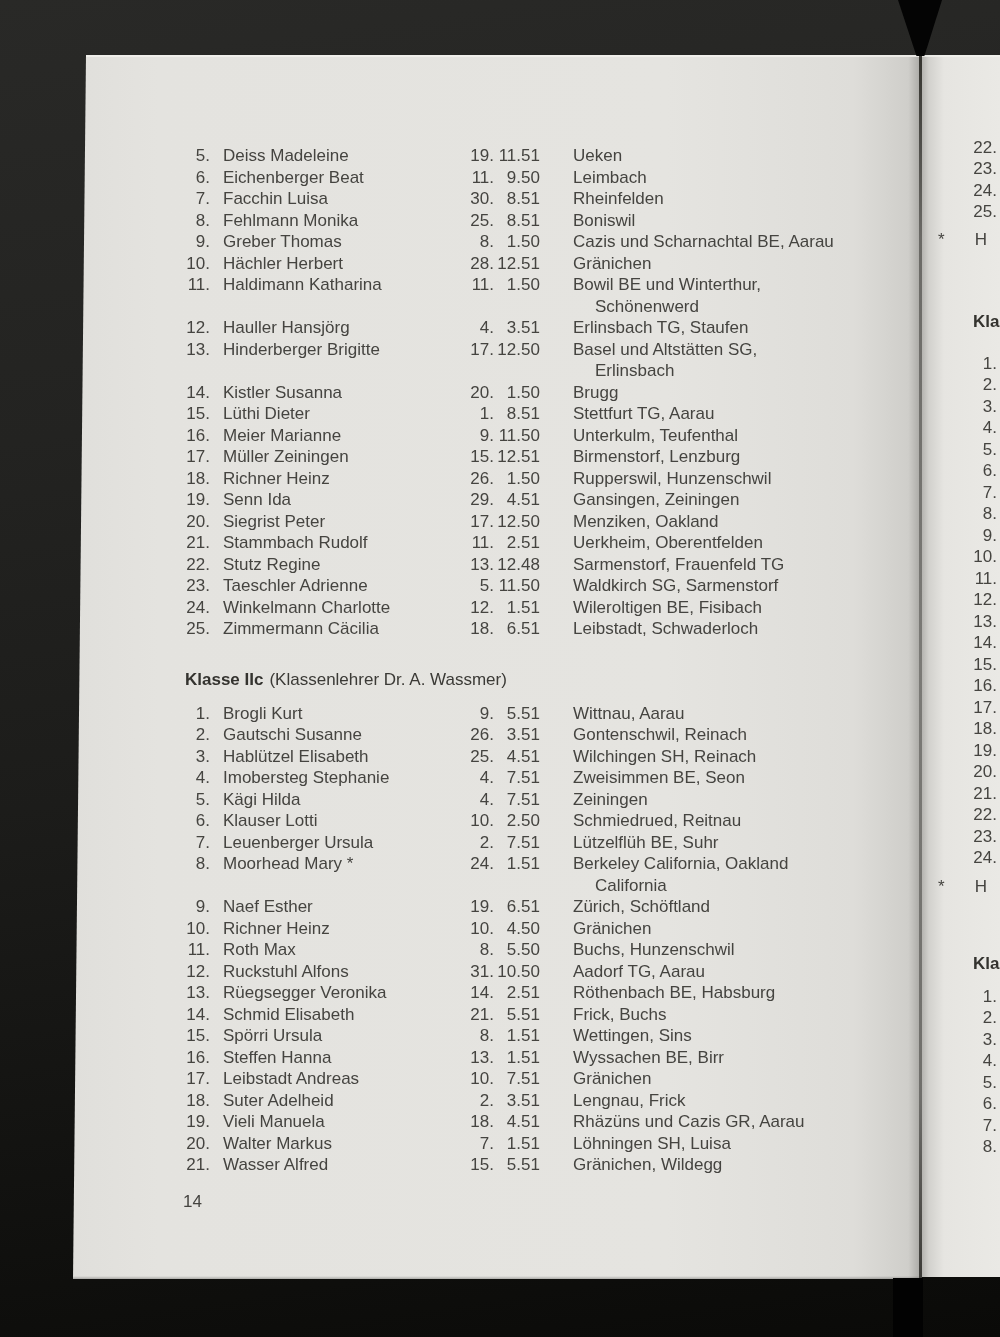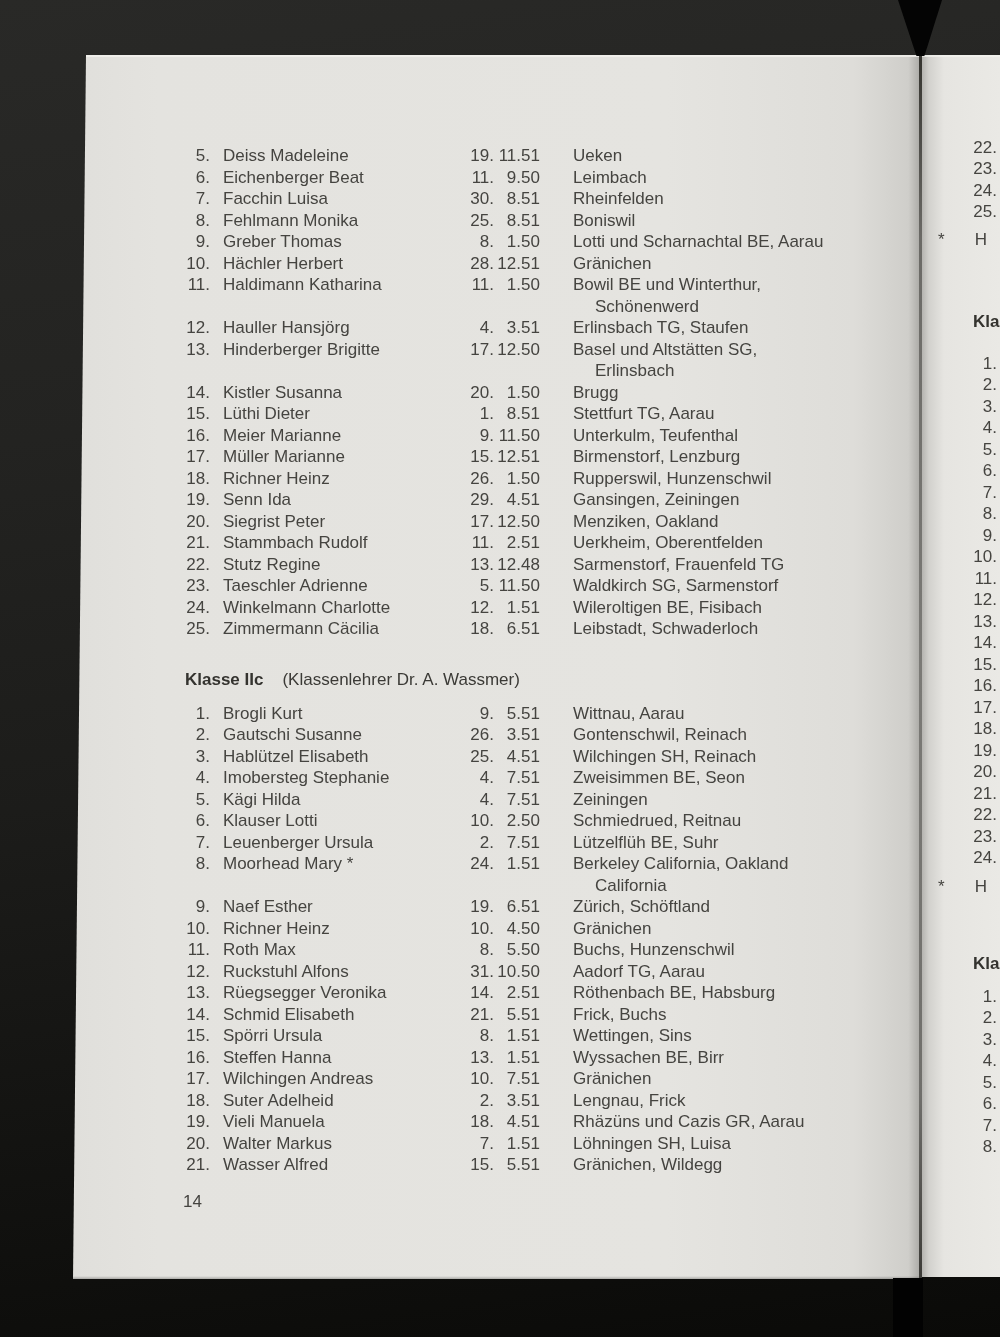--- a/index.html
+++ b/index.html
@@ -31,21 +31,21 @@
   .row{display:grid;grid-template-columns:38px 228px 80px auto;column-gap:13px;white-space:nowrap;}
   .cell-num{text-align:right;}
   .cell-date{display:flex;}
   .cell-date .d{display:inline-block;width:30px;text-align:right;}
   .cell-date .m{display:inline-block;width:27px;text-align:right;}
   .cell-date .y{display:inline-block;width:23px;text-align:left;}
   .cell-place{padding-left:16px;}
   .cell-place .line2{padding-left:22px;}
   .section-heading{margin:29px 0 12.5px 13px;white-space:nowrap;color:#3b3a36;}
   .section-heading .bold{font-weight:bold;color:#34332f;}
-  .section-heading .rest{margin-left:19px;}
+  .section-heading .rest{margin-left:6px;}
   .page-number{position:absolute;left:110px;top:1136px;}
   
   .gutter{
     position:absolute;left:919px;top:55px;width:3px;height:1224px;
     background:linear-gradient(180deg,#35342f 0%,#6b6a66 15%,#7b7a76 50%,#706f6b 85%,#3c3b37 100%);
   }
   
   .page-right{
     position:absolute;left:922px;top:55px;width:78px;height:1222px;overflow:hidden;
     background:linear-gradient(90deg,#b5b4b0 0px,#d2d1cd 7px,#e6e5e1 22px,#eae9e5 100%);
@@ -132,21 +132,21 @@
 
   <div class="row">
     <span class="cell-num">9.</span>
     <span class="cell-name">Greber Thomas</span>
     <span class="cell-date">
       <span class="d">8.</span>
       <span class="m">1.</span>
       <span class="y">50</span>
     </span>
     <span class="cell-place">
-      <div class="line1">Lotti und Scharnachtal BE, Aarau</div>
+      <div class="line1">Cazis und Scharnachtal BE, Aarau</div>
 
     </span>
   </div>
 
   <div class="row">
     <span class="cell-num">10.</span>
     <span class="cell-name">Hächler Herbert</span>
     <span class="cell-date">
       <span class="d">28.</span>
       <span class="m">12.</span>
@@ -237,21 +237,21 @@
       <span class="y">50</span>
     </span>
     <span class="cell-place">
       <div class="line1">Unterkulm, Teufenthal</div>
 
     </span>
   </div>
 
   <div class="row">
     <span class="cell-num">17.</span>
-    <span class="cell-name">Müller Marianne</span>
+    <span class="cell-name">Müller Zeiningen</span>
     <span class="cell-date">
       <span class="d">15.</span>
       <span class="m">12.</span>
       <span class="y">51</span>
     </span>
     <span class="cell-place">
       <div class="line1">Birmenstorf, Lenzburg</div>
 
     </span>
   </div>
@@ -593,21 +593,21 @@
       <span class="y">51</span>
     </span>
     <span class="cell-place">
       <div class="line1">Wyssachen BE, Birr</div>
 
     </span>
   </div>
 
   <div class="row">
     <span class="cell-num">17.</span>
-    <span class="cell-name">Wilchingen Andreas</span>
+    <span class="cell-name">Leibstadt Andreas</span>
     <span class="cell-date">
       <span class="d">10.</span>
       <span class="m">7.</span>
       <span class="y">51</span>
     </span>
     <span class="cell-place">
       <div class="line1">Gränichen</div>
 
     </span>
   </div>

